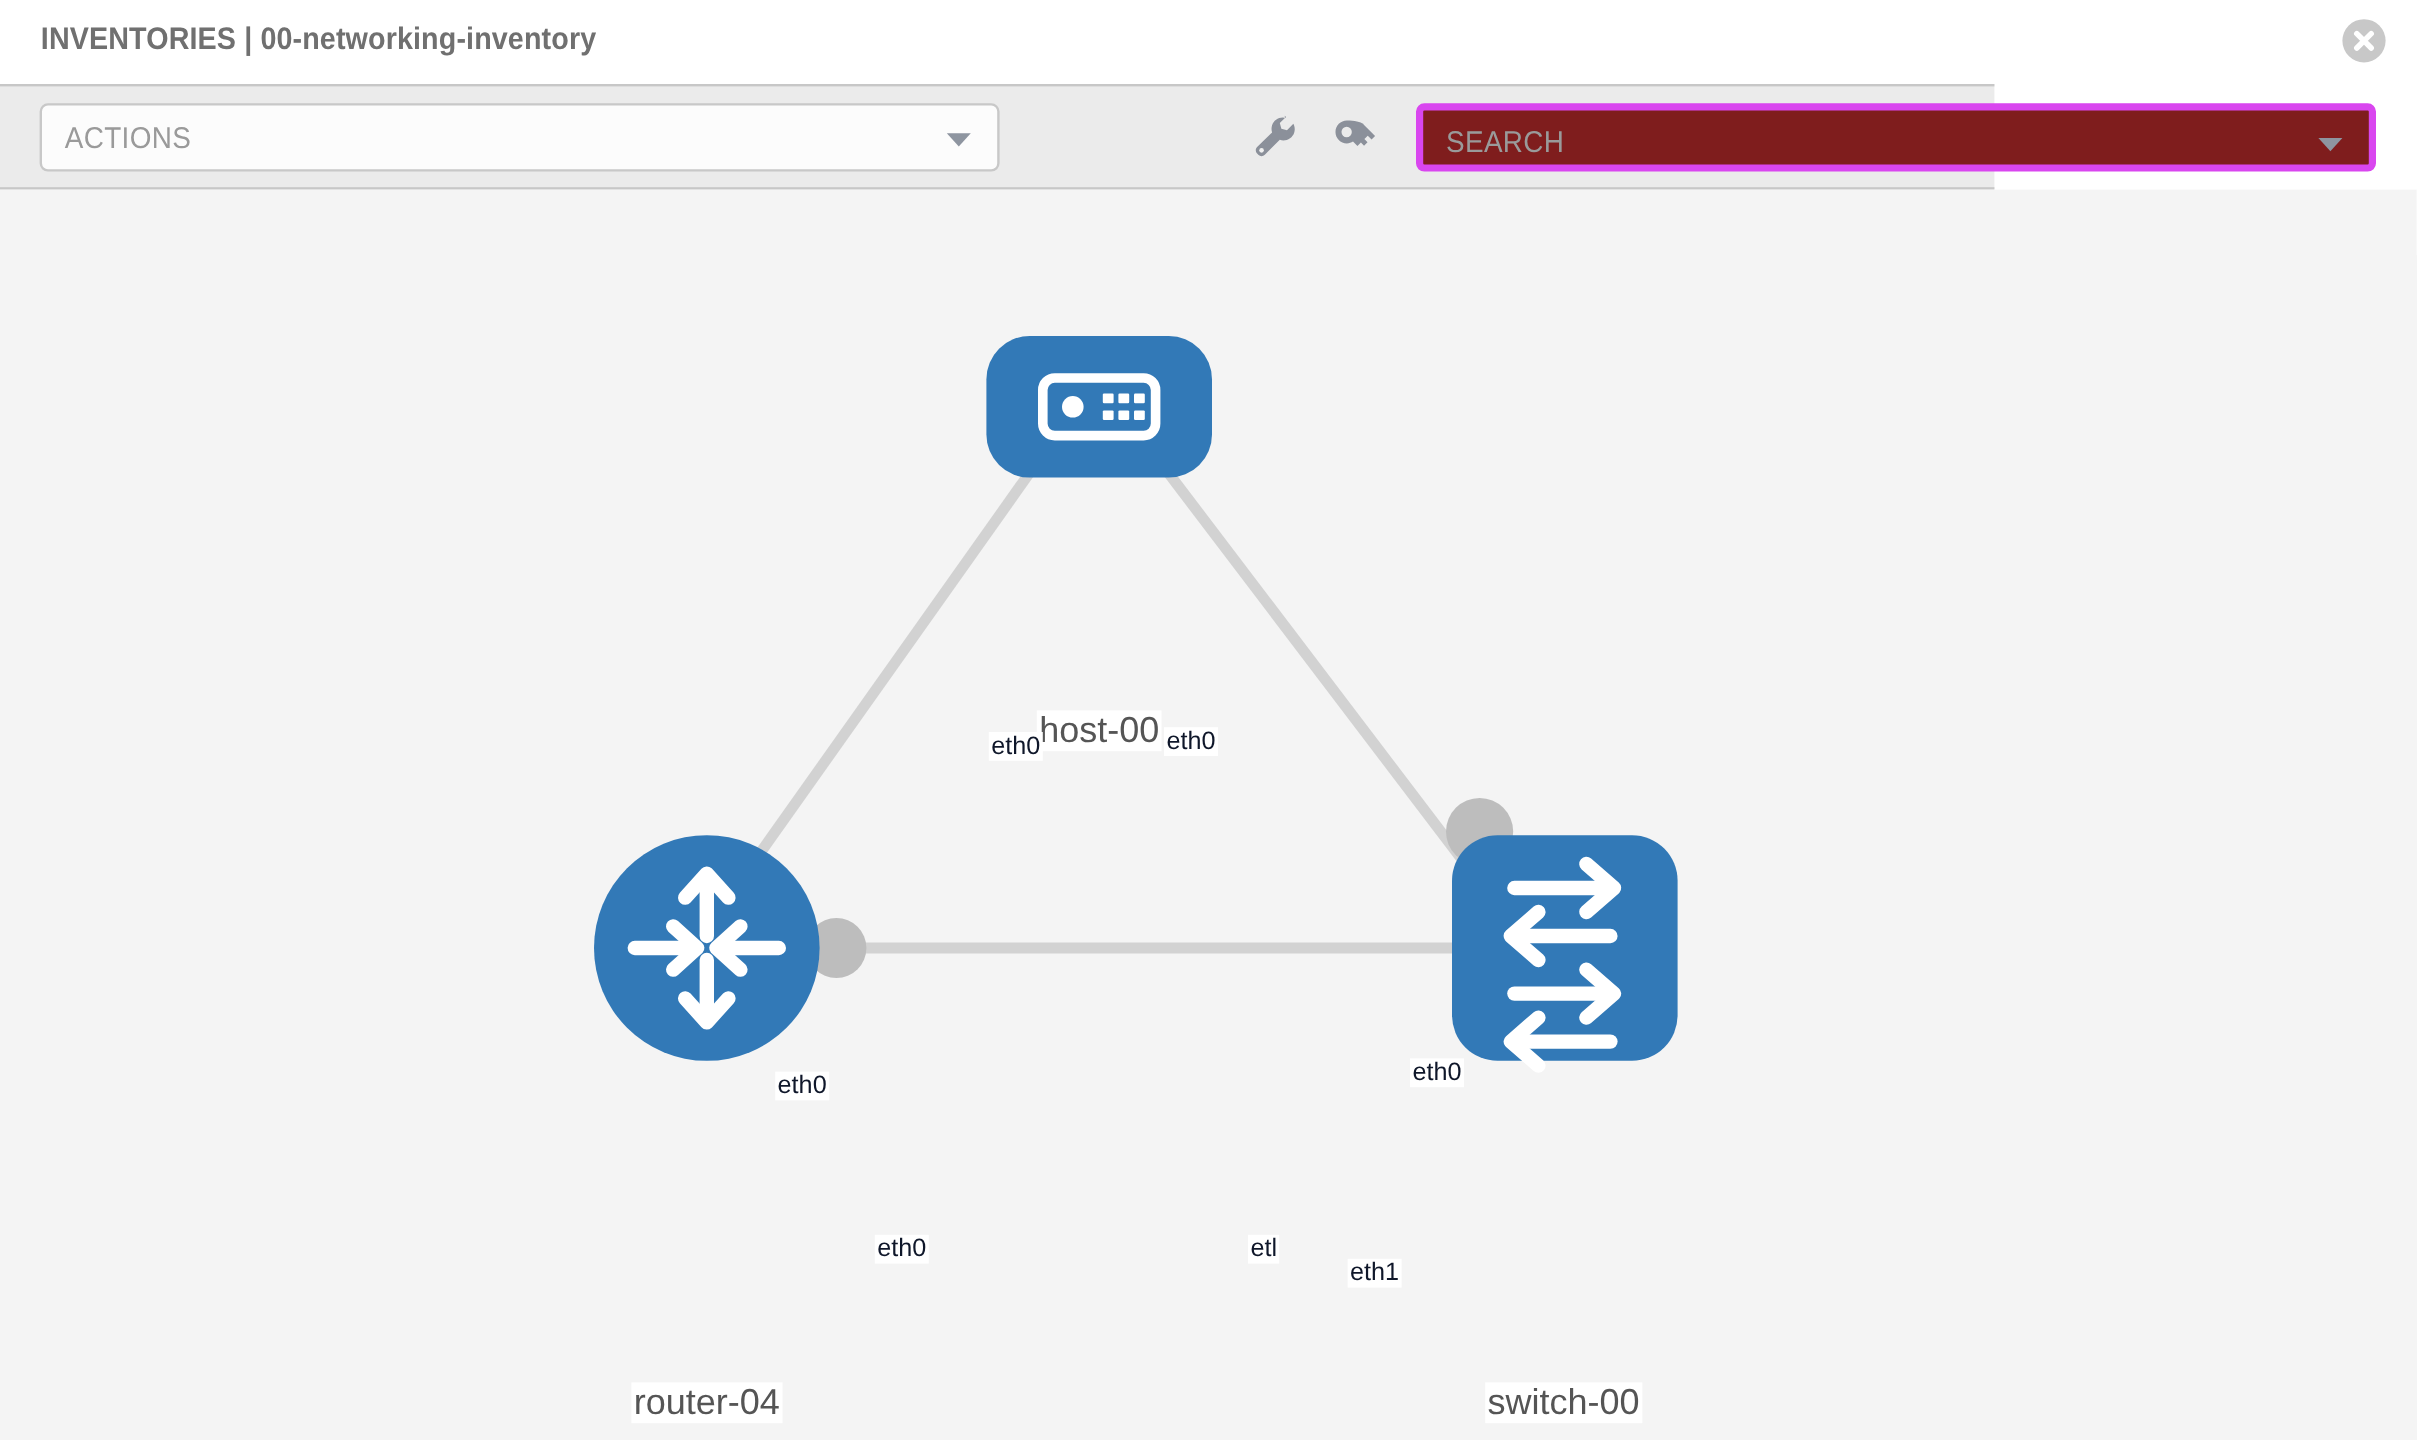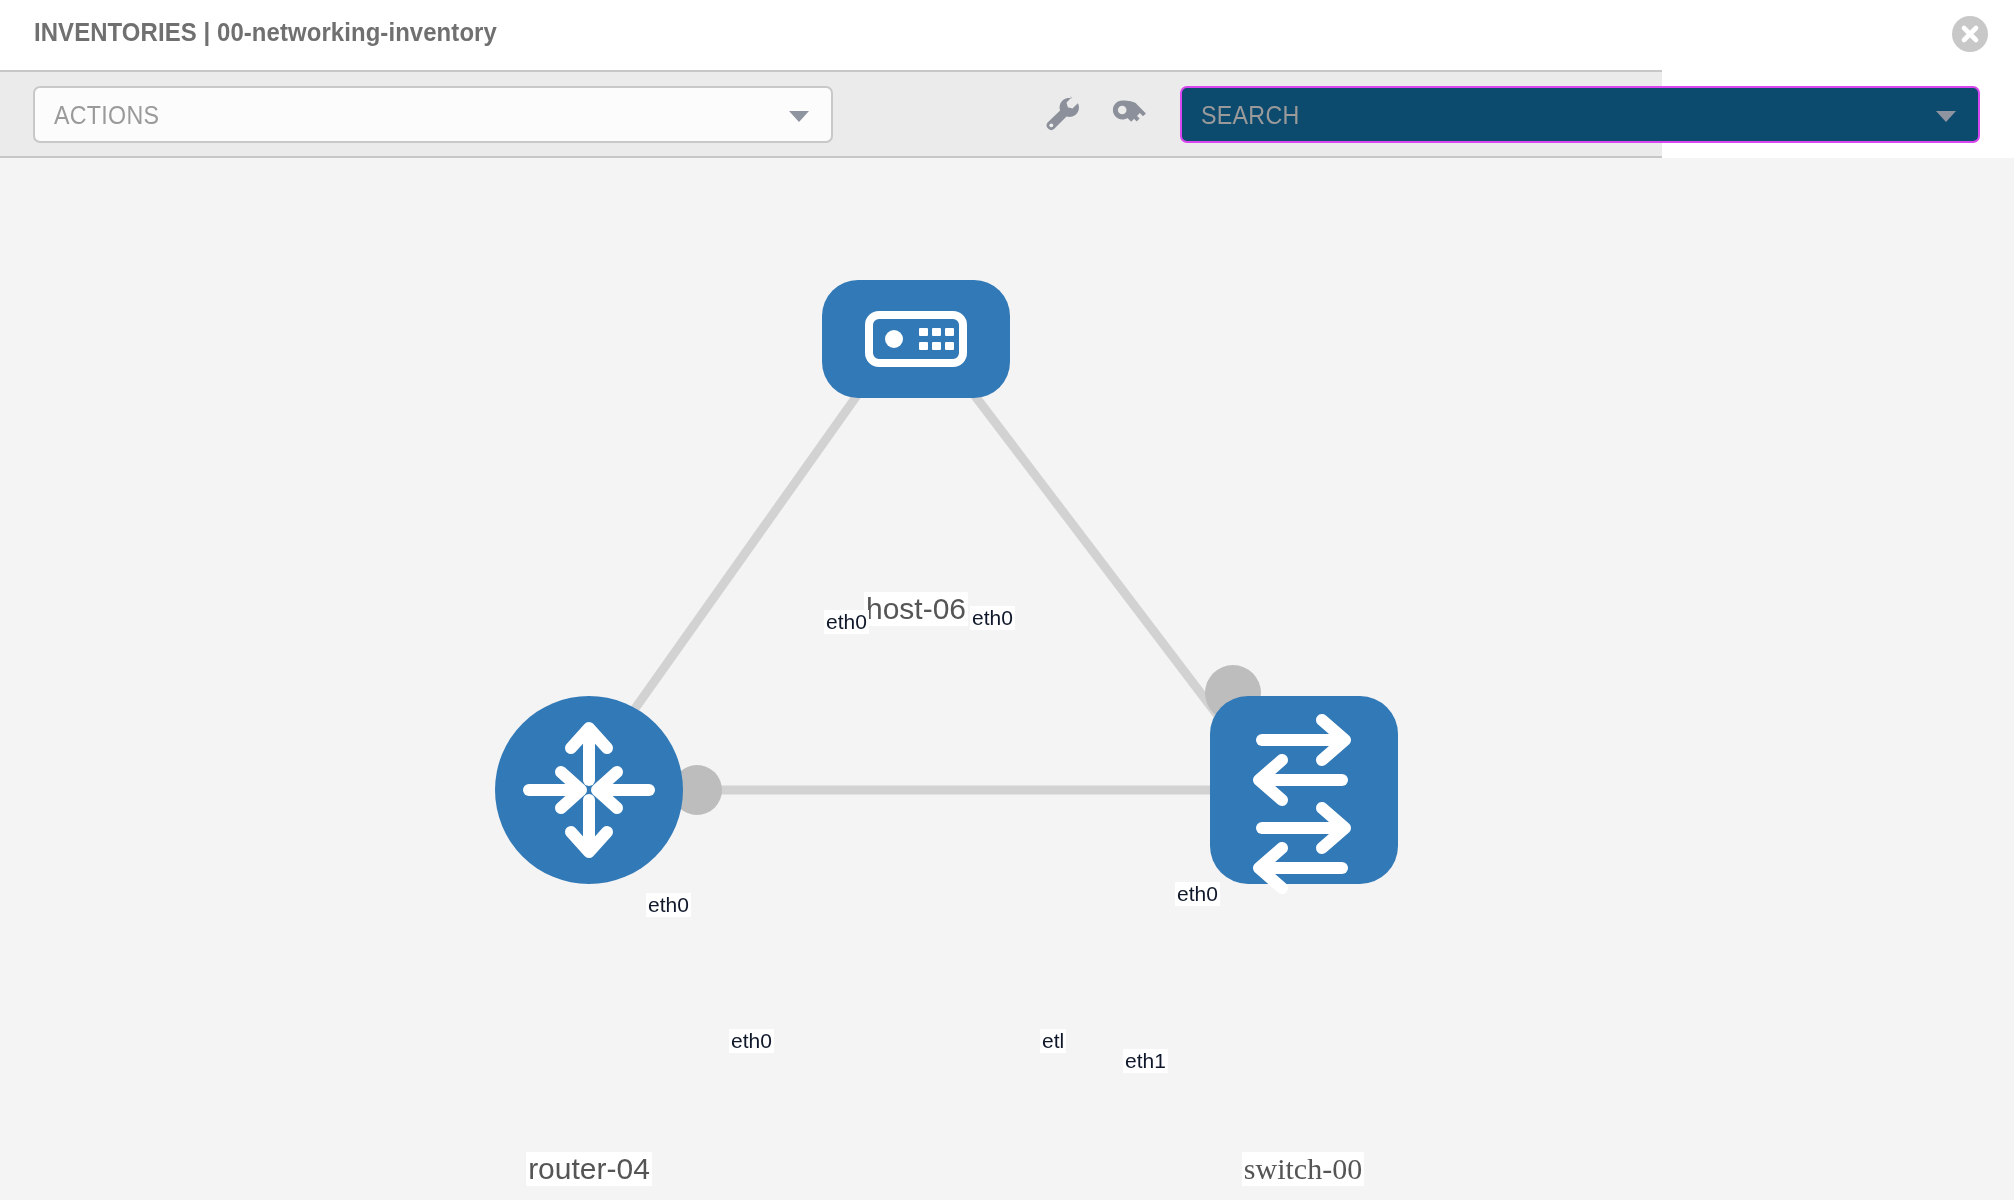--- a/index.html
+++ b/index.html
@@ -113,22 +113,22 @@
   .tool-icon svg { display: block; }
   #wrench-icon { left: 1038px; }
   #key-icon    { left: 1105px; }
 
   .search-select {
     position: absolute;
     left: 1180px;
     top: 14px;
     width: 800px;
     height: 57px;
-    background: #0c4a6e;
-    border: 2px solid #d946ef;
+    background: #7f1d1d;
+    border: 6px solid #d946ef;
     border-radius: 7px;
     box-sizing: border-box;
     cursor: text;
   }
   .search-label {
     position: absolute;
     left: 19px;
     top: 13px;
     font-size: 25px;
     color: #9a9a9a;
@@ -282,23 +282,23 @@
 
           <path d="M1262 670 L1342 670"></path>
           <path d="M1322 650 L1345 670 L1322 690"></path>
 
           <path d="M1342 710 L1262 710"></path>
           <path d="M1282 690 L1259 710 L1282 730"></path>
         </g>
       </g>
     </svg>
 
-    <div class="node-label" style="left:916px; top:434px;">host-06</div>
+    <div class="node-label" style="left:916px; top:434px;">host-00</div>
     <div class="node-label" style="left:589px; top:994px;">router-04</div>
-    <div class="node-label" style="left:1303px; top:994px;font-family:Liberation Serif, serif;">switch-00</div>
+    <div class="node-label" style="left:1303px; top:994px;">switch-00</div>
 
     <div class="port-label" style="left:824px; top:452px;">eth0</div>
     <div class="port-label" style="left:970px; top:448px;">eth0</div>
     <div class="port-label" style="left:646px; top:735px;">eth0</div>
     <div class="port-label" style="left:1175px; top:724px;">eth0</div>
     <div class="port-label" style="left:729px; top:871px;">eth0</div>
     <div class="port-label" style="left:1040px; top:871px;">etl</div>
     <div class="port-label" style="left:1123px; top:871px;margin-top:20px;">eth1</div>
 
   </div>

